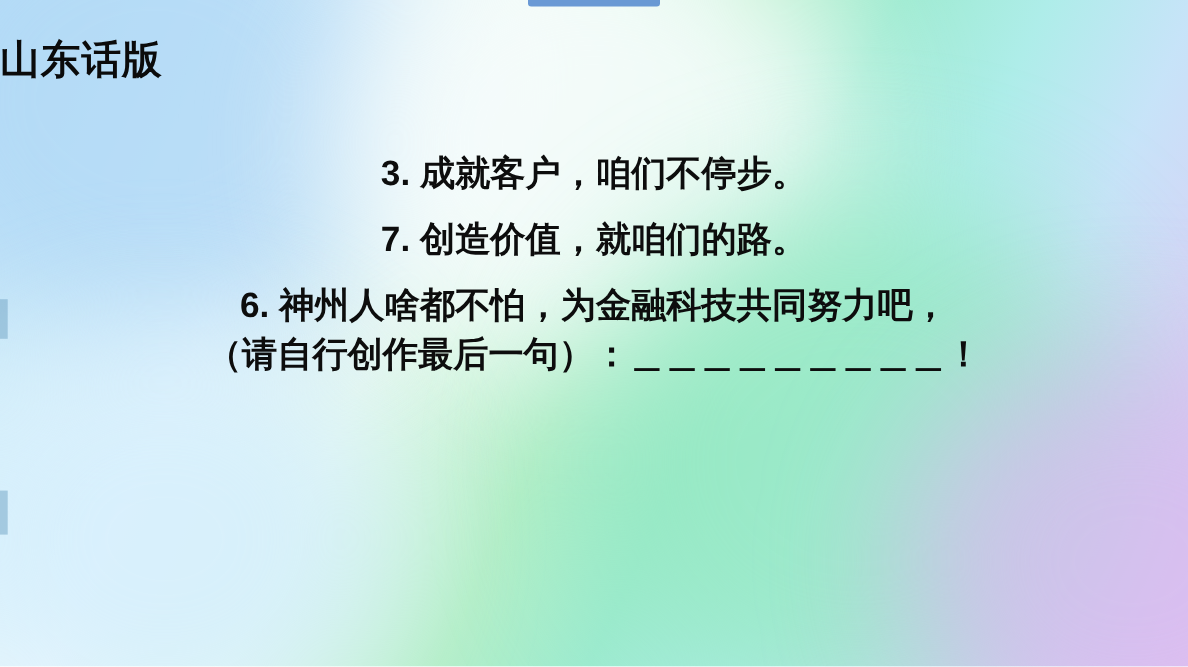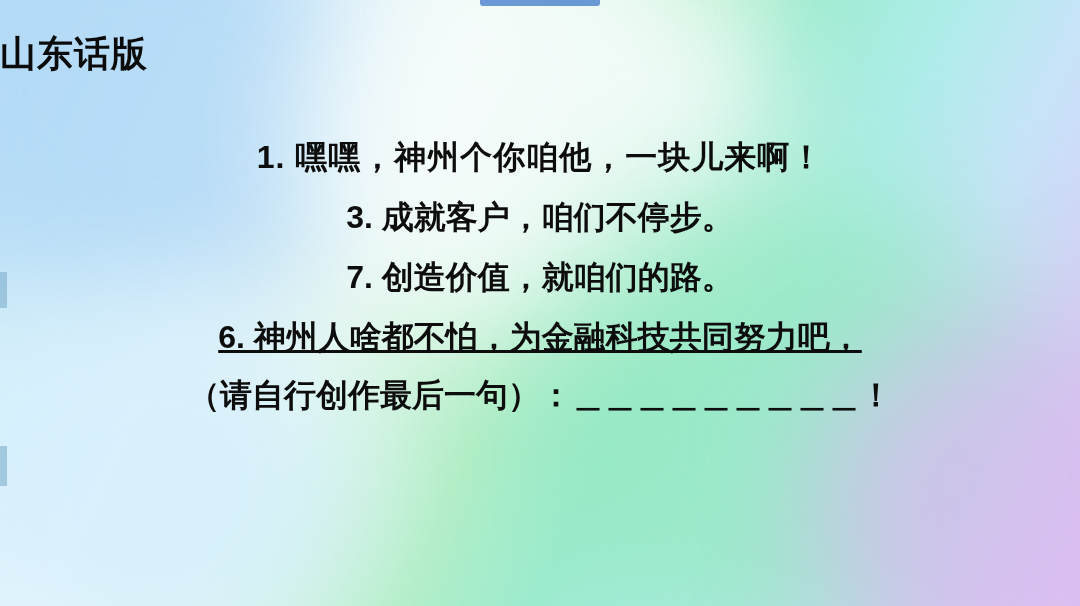--- a/index.html
+++ b/index.html
@@ -94,21 +94,21 @@
   .line {
     font-size: 32px;
     font-weight: 700;
     color: #0d0d0d;
     line-height: 1.0;
     margin-bottom: 28px;
     text-align: center;
     white-space: nowrap;
   }
   .line.l1 { letter-spacing: 1px; }
-  .line.l6 { margin-bottom: 26px; text-decoration: underline; }
+  .line.l6 { margin-bottom: 13px; }
   .line.l7 { margin-bottom: 1px; }
 
   .blank {
     letter-spacing: 0;
   }
 
   
   .edge-mark {
     position: absolute;
     left: 0;
@@ -142,20 +142,19 @@
   <div class="wash w5"></div>
 
   <div class="top-clip"></div>
   <div class="edge-mark m1"></div>
   <div class="edge-mark m2"></div>
 
   <div class="content">
     <div class="title">山东话版</div>
 
     <div class="lines">
-      <div class="line l1">1. 嘿嘿，神州个你咱他，一块儿来啊！</div>
       <div class="line l3">3. 成就客户，咱们不停步。</div>
       <div class="line l4">7. 创造价值，就咱们的路。</div>
       <div class="line l6">6. 神州人啥都不怕，为金融科技共同努力吧，</div>
       <div class="line l7 blank">（请自行创作最后一句）：＿＿＿＿＿＿＿＿＿！</div>
     </div>
   </div>
 </div>
 
 </body></html>

